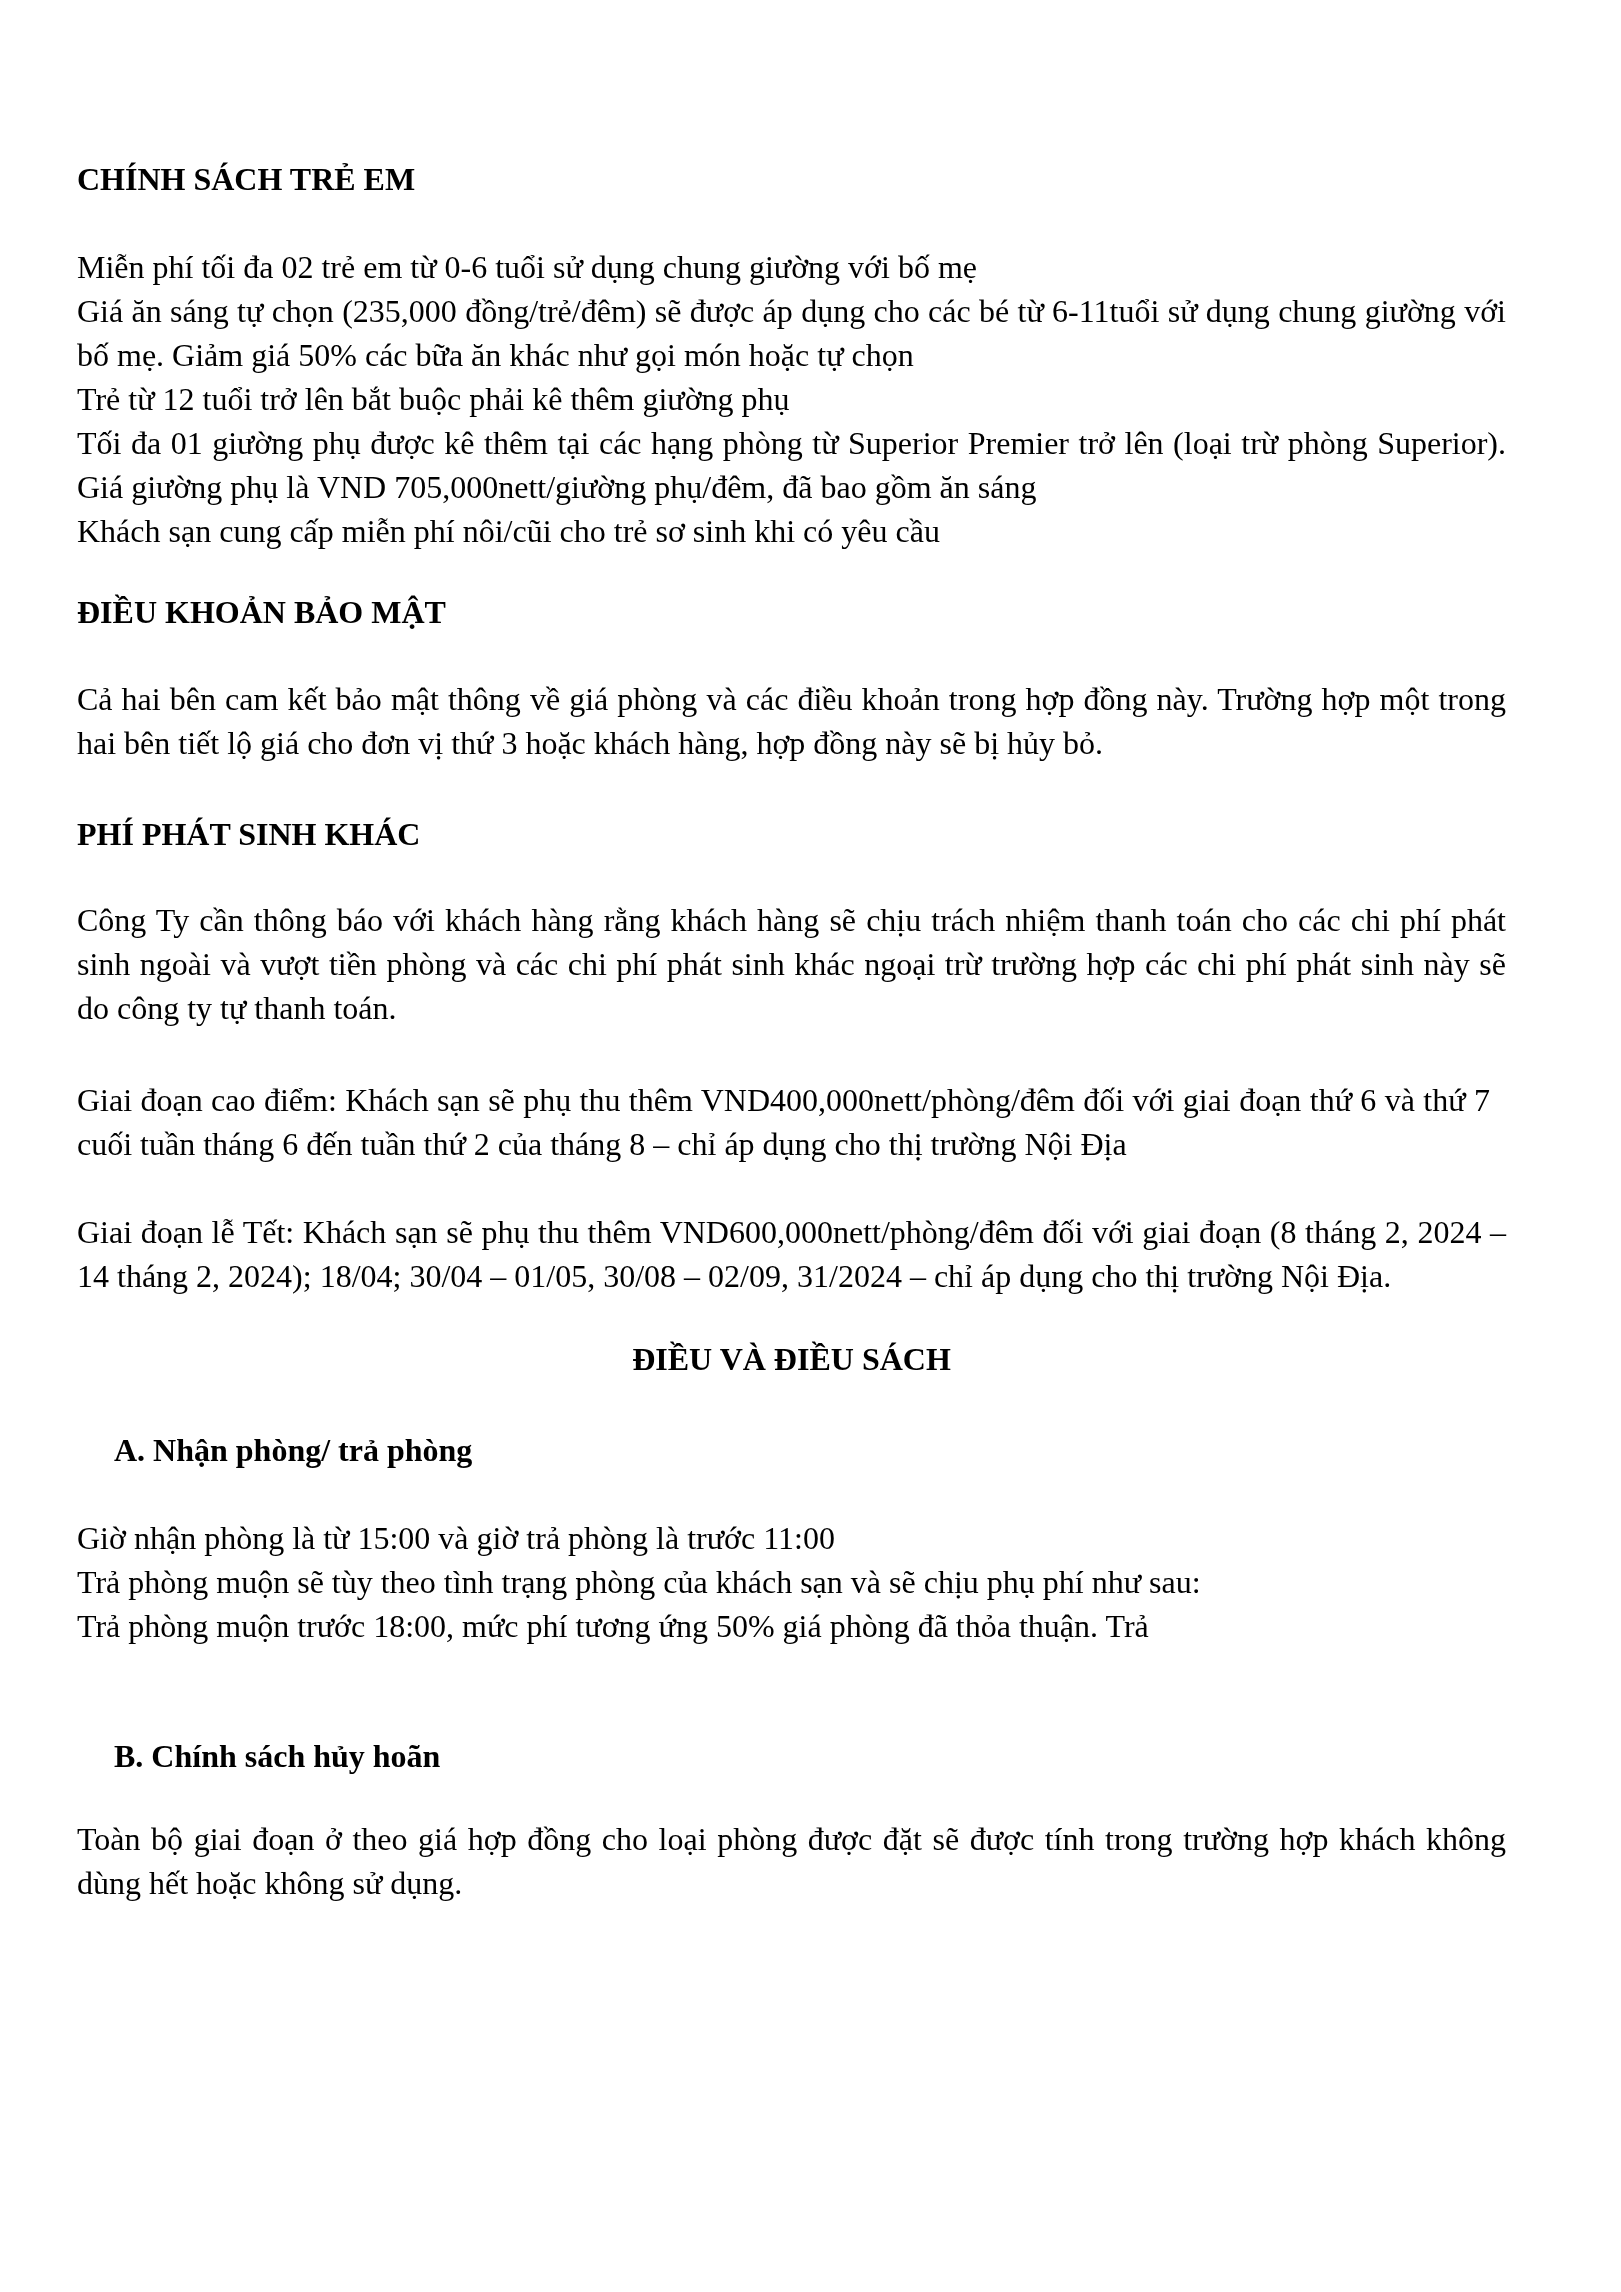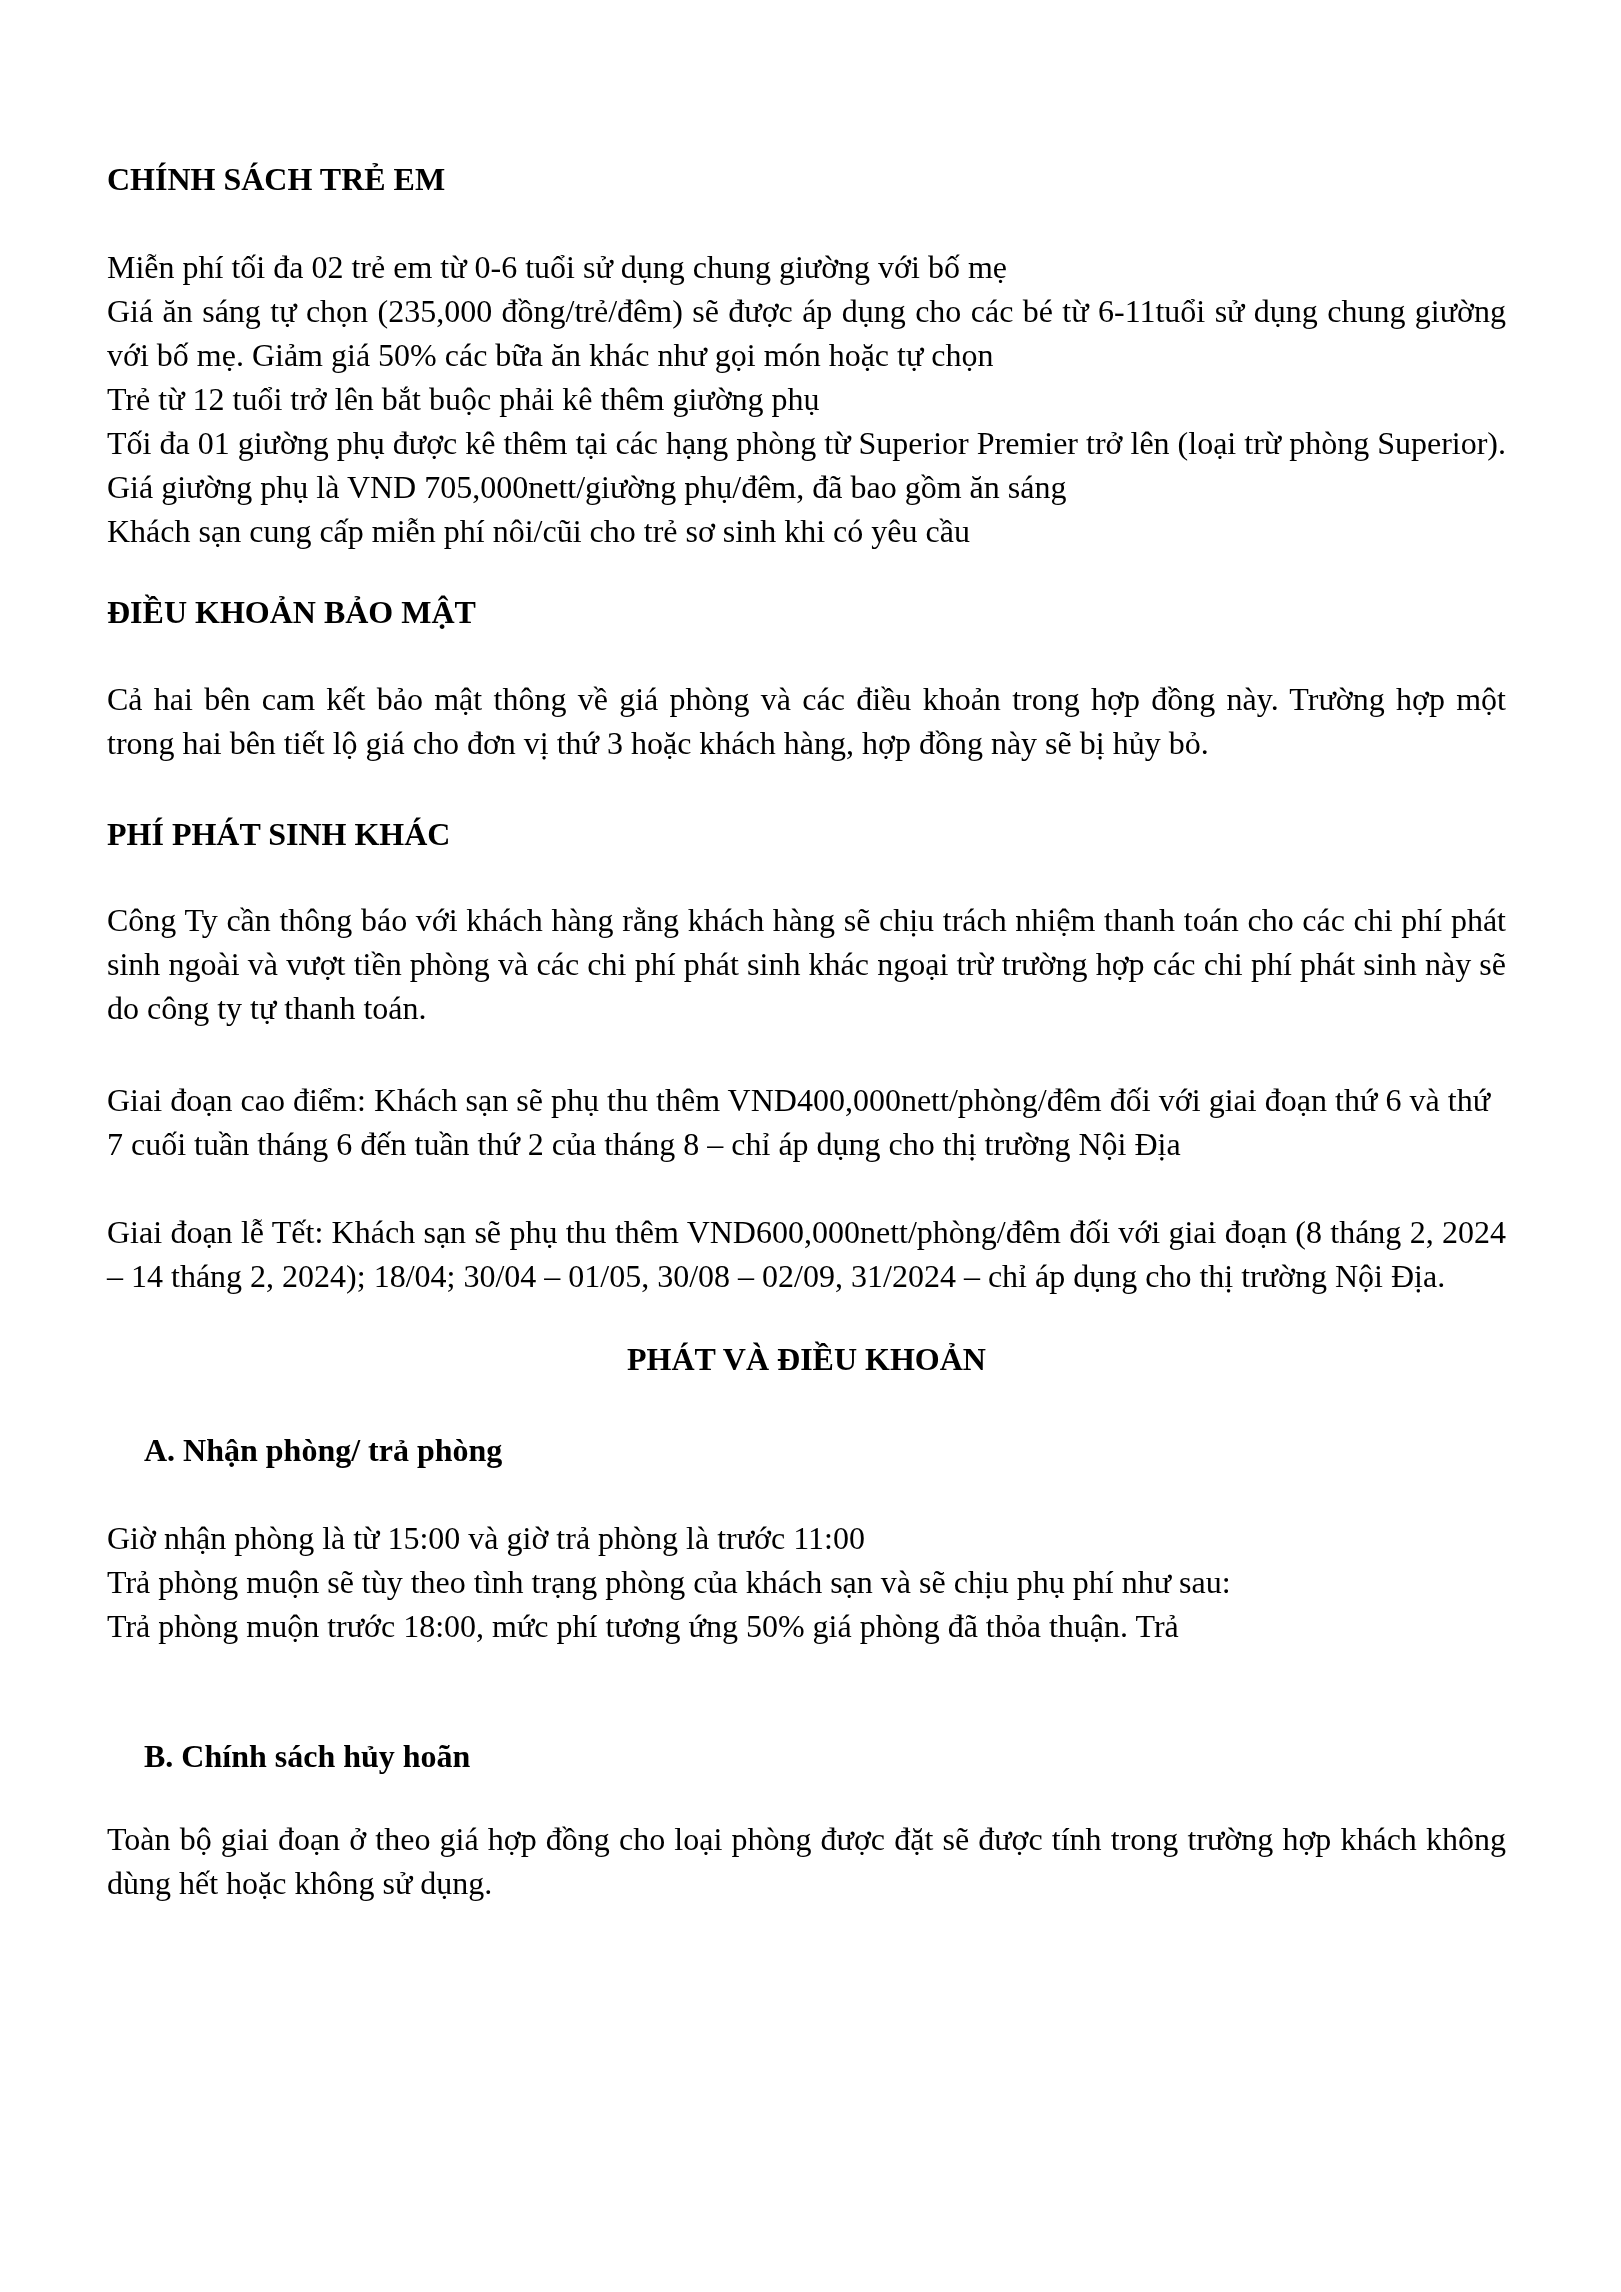--- a/index.html
+++ b/index.html
@@ -10,21 +10,21 @@
   .page {
     position: relative;
     width: 1621px;
     height: 2293px;
     box-sizing: border-box;
     background: #ffffff;
     color: #000000;
     font-family: "Liberation Serif", "DejaVu Serif", serif;
     font-size: 32px;
     line-height: 44px;
-    padding: 157px 115px 0 107px;
+    padding: 157px 115px 0 77px;
     overflow: hidden;
   }
   .heading {
     font-weight: bold;
     margin: 0;
   }
   .heading-main {
     margin: 0 0 44px 0;
   }
   .heading-sub {
@@ -98,21 +98,21 @@
   <div class="para">Cả hai bên cam kết bảo mật thông về giá phòng và các điều khoản trong hợp đồng này. Trường hợp một trong hai bên tiết lộ giá cho đơn vị thứ 3 hoặc khách hàng, hợp đồng này sẽ bị hủy bỏ.</div>
 
   <div class="heading heading-sub" style="margin-top:47px;">PHÍ PHÁT SINH KHÁC</div>
 
   <div class="para-tight">Công Ty cần thông báo với khách hàng rằng khách hàng sẽ chịu trách nhiệm thanh toán cho các chi phí phát sinh ngoài và vượt tiền phòng và các chi phí phát sinh khác ngoại trừ trường hợp các chi phí phát sinh này sẽ do công ty tự thanh toán.</div>
 
   <div class="para-gap">Giai đoạn cao điểm: Khách sạn sẽ phụ thu thêm VND400,000nett/phòng/đêm đối với giai đoạn thứ 6 và thứ 7 cuối tuần tháng 6 đến tuần thứ 2 của tháng 8 – chỉ áp dụng cho thị trường Nội Địa</div>
 
   <div class="para-gap2">Giai đoạn lễ Tết: Khách sạn sẽ phụ thu thêm VND600,000nett/phòng/đêm đối với giai đoạn (8 tháng 2, 2024 – 14 tháng 2, 2024); 18/04; 30/04 – 01/05, 30/08 – 02/09, 31/2024 – chỉ áp dụng cho thị trường Nội Địa.</div>
 
-  <div class="heading-center">PHÁT VÀ ĐIỀU KHOẢN</div>
+  <div class="heading-center">ĐIỀU VÀ ĐIỀU SÁCH</div>
 
   <div class="heading-lettered">A. Nhận phòng/ trả phòng</div>
 
   <div class="lines">
     <div class="line">Giờ nhận phòng là từ 15:00 và giờ trả phòng là trước 11:00</div>
     <div class="line">Trả phòng muộn sẽ tùy theo tình trạng phòng của khách sạn và sẽ chịu phụ phí như sau:</div>
     <div class="line">Trả phòng muộn trước 18:00, mức phí tương ứng 50% giá phòng đã thỏa thuận. Trả</div>
   </div>
 
   <div class="heading-lettered-b">B. Chính sách hủy hoãn</div>

